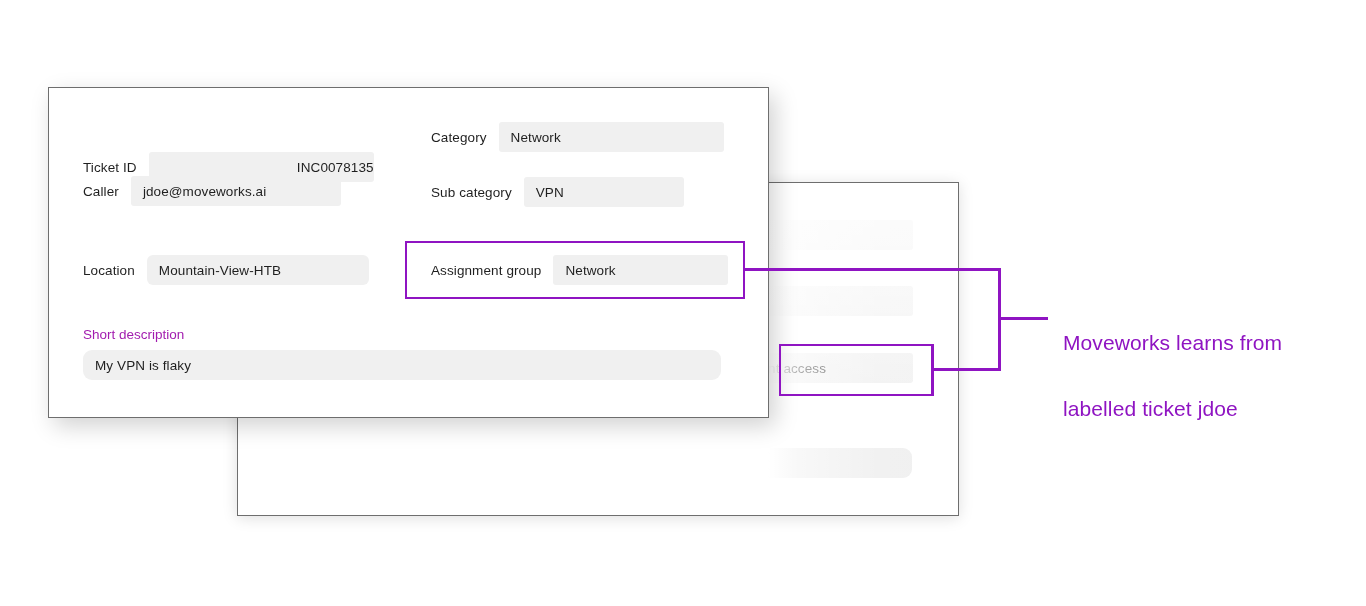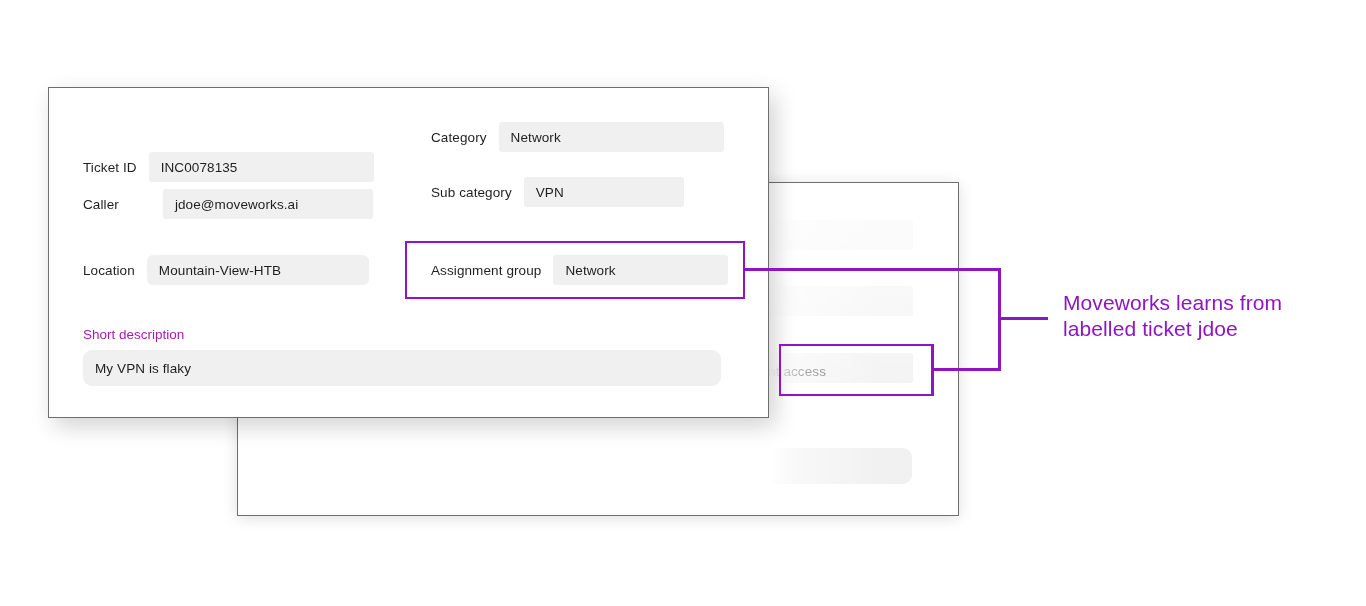--- a/index.html
+++ b/index.html
@@ -110,21 +110,21 @@
   .block-label {
     position: absolute;
     font-size: 13.5px;
     color: #a21caf;
     white-space: nowrap;
   }
   .block-box {
     position: absolute;
     background: #f0f0f0;
     border-radius: 9px;
-    height: 36px;
+    height: 30px;
     display: flex;
     align-items: center;
     padding-left: 12px;
     box-sizing: border-box;
   }
 
   
   .ghost-box {
     position: absolute;
     background: #f0f0f0;
@@ -177,21 +177,21 @@
   .annotation {
     position: absolute;
     left: 1063px;
     top: 290px;
     width: 270px;
     font-size: 21px;
     line-height: 26px;
     color: #8f14c2;
     letter-spacing: 0.1px;
   }
-  .annotation-line { display: block; white-space: nowrap; }
+  .annotation-line { display: block; white-space: nowrap; margin-top: 40px; }
 </style>
 </head>
 <body>
 
 <div class="stage">
 
   <div class="card card-back">
 
     <div class="ghost-box" style="left:308px; top:37px; width:367px;"></div>
     <div class="ghost-box" style="left:308px; top:103px; width:367px;"></div>
@@ -211,33 +211,33 @@
     </div>
   </div>
 
   <div class="veil"></div>
   <div class="veil-top"></div>
 
   <div class="card card-front">
 
     <div class="field" style="left:34px; top:34px;margin-top:30px;">
       <span class="field-label">Ticket ID</span>
-      <div class="field-box" style="width:225px; margin-left:12px;">
+      <div class="field-box" style="width:225px; margin-left:12px;justify-content:flex-end;">
         <span class="field-value">INC0078135</span>
       </div>
     </div>
 
     <div class="field" style="left:382px; top:34px;">
       <span class="field-label">Category</span>
       <div class="field-box" style="width:225px; margin-left:12px;">
         <span class="field-value">Network</span>
       </div>
     </div>
 
-    <div class="field" style="left:34px; top:101px;gap:32px;">
+    <div class="field" style="left:34px; top:88px;">
       <span class="field-label">Caller</span>
       <div class="field-box" style="width:210px; margin-left:12px;">
         <span class="field-value">jdoe@moveworks.ai</span>
       </div>
     </div>
 
     <div class="field" style="left:382px; top:89px;align-items:center;">
       <span class="field-label">Sub category</span>
       <div class="field-box" style="width:160px; margin-left:12px;">
         <span class="field-value">VPN</span>

